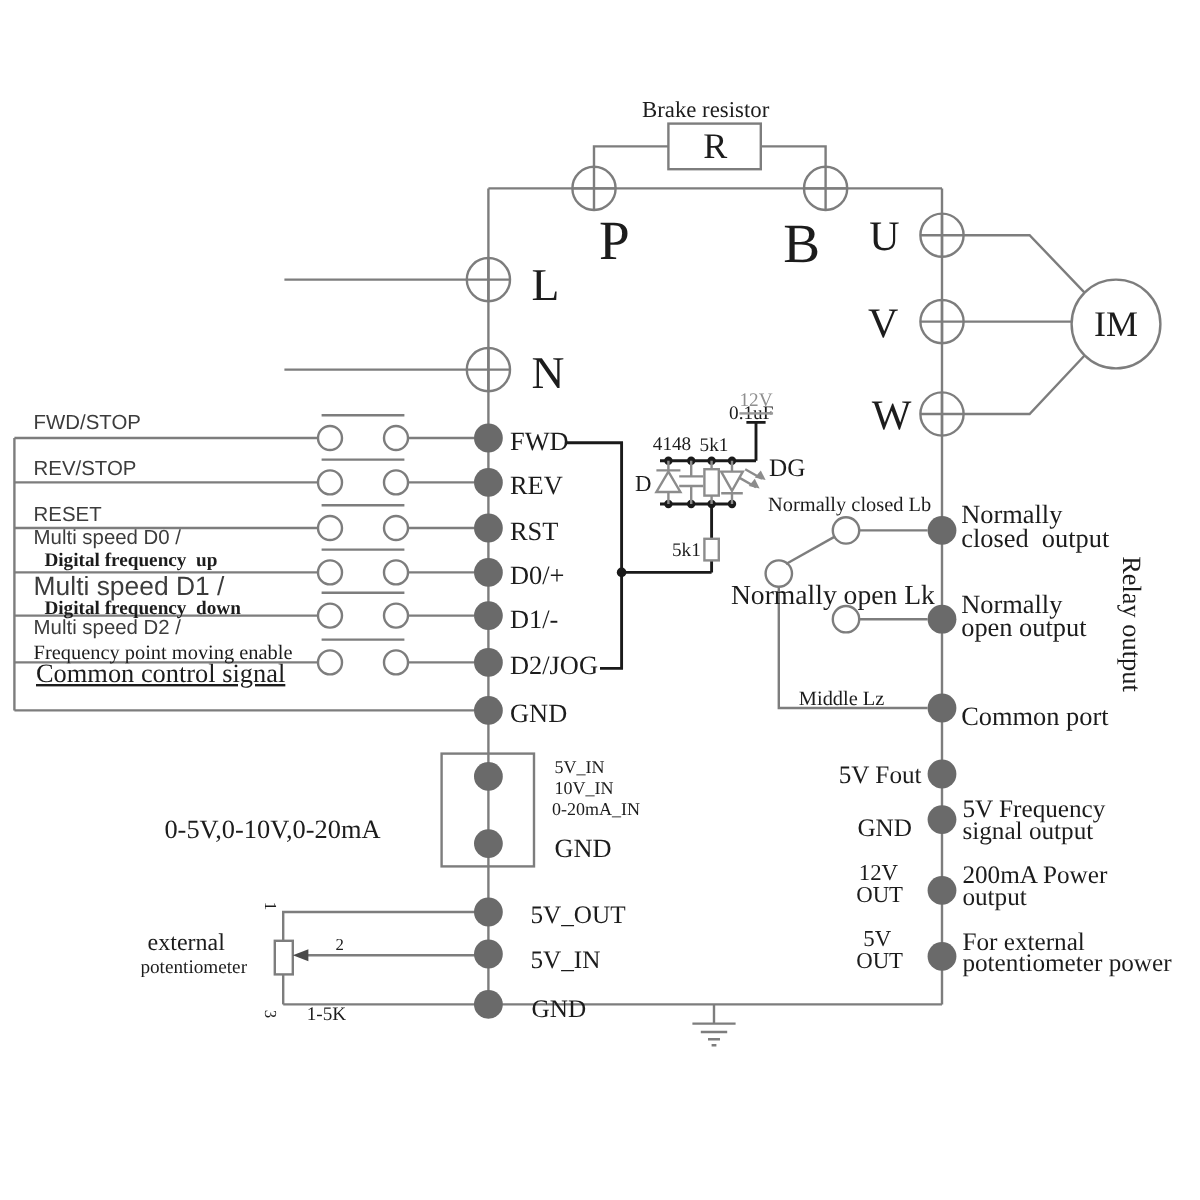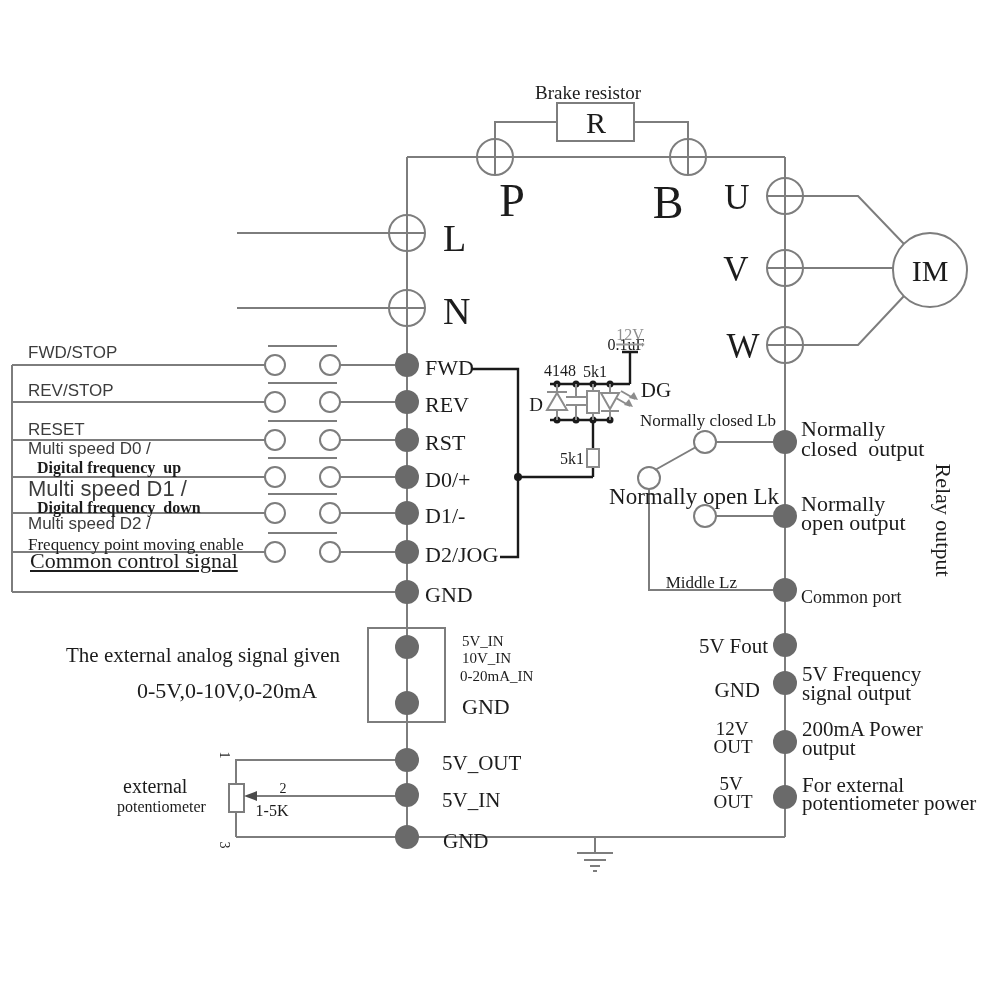--- a/index.html
+++ b/index.html
@@ -234,36 +234,35 @@
   <div class="lbl c" style="left:656px;top:390px;font-size:21px;">DG</div>
   <div class="lbl c" style="left:572px;top:459px;font-size:16px;">5k1</div>
 
   <div class="lbl r" style="left:776px;top:420px;font-size:17px;">Normally closed Lb</div>
   <div class="lbl r" style="left:779px;top:496px;font-size:23px;">Normally open Lk</div>
   <div class="lbl r" style="left:737px;top:582px;font-size:17px;">Middle Lz</div>
   <div class="lbl" style="left:801px;top:429px;font-size:22px;">Normally</div>
   <div class="lbl" style="left:801px;top:449px;font-size:22px;">closed  output</div>
   <div class="lbl" style="left:801px;top:504px;font-size:22px;">Normally</div>
   <div class="lbl" style="left:801px;top:523px;font-size:22px;">open output</div>
-  <div class="lbl" style="left:801px;top:597px;font-size:18px;">Common port</div>
+  <div class="lbl" style="left:801px;top:597px;font-size:22px;">Common port</div>
   <div class="lbl vert" style="left:943px;top:520px;font-size:22px;">Relay output</div>
 
-  <div class="lbl" style="left:66px;top:655px;font-size:21px;">The external analog signal given</div>
   <div class="lbl" style="left:137px;top:691px;font-size:22px;">0-5V,0-10V,0-20mA</div>
   <div class="lbl" style="left:462px;top:641px;font-size:15px;">5V_IN</div>
   <div class="lbl" style="left:462px;top:658px;font-size:15px;">10V_IN</div>
   <div class="lbl" style="left:460px;top:676px;font-size:15px;">0-20mA_IN</div>
   <div class="lbl" style="left:462px;top:707px;font-size:22px;">GND</div>
 
   <div class="lbl" style="left:123px;top:786px;font-size:20px;">external</div>
   <div class="lbl" style="left:117px;top:807px;font-size:16px;">potentiometer</div>
   <div class="lbl rot" style="left:224px;top:755px;font-size:14px;">1</div>
   <div class="lbl c" style="left:283px;top:789px;font-size:14px;">2</div>
   <div class="lbl rot" style="left:224px;top:845px;font-size:14px;">3</div>
-  <div class="lbl c" style="left:272px;top:811px;font-size:16px;">1-5K</div>
+  <div class="lbl c" style="left:272px;top:846px;font-size:16px;">1-5K</div>
   <div class="lbl" style="left:442px;top:763px;font-size:21px;">5V_OUT</div>
   <div class="lbl" style="left:442px;top:800px;font-size:21px;">5V_IN</div>
   <div class="lbl" style="left:443px;top:841px;font-size:21px;">GND</div>
 
   <div class="lbl r" style="left:768px;top:646px;font-size:21px;">5V Fout</div>
   <div class="lbl r" style="left:760px;top:690px;font-size:21px;">GND</div>
   <div class="lbl c" style="left:732px;top:728px;font-size:19px;">12V</div>
   <div class="lbl c" style="left:733px;top:746px;font-size:19px;">OUT</div>
   <div class="lbl c" style="left:731px;top:783px;font-size:19px;">5V</div>
   <div class="lbl c" style="left:733px;top:801px;font-size:19px;">OUT</div>

